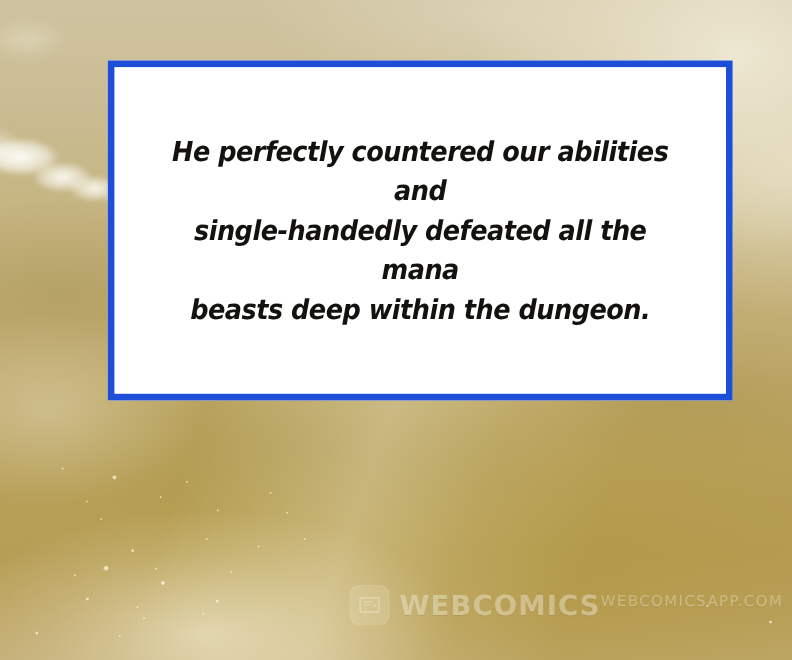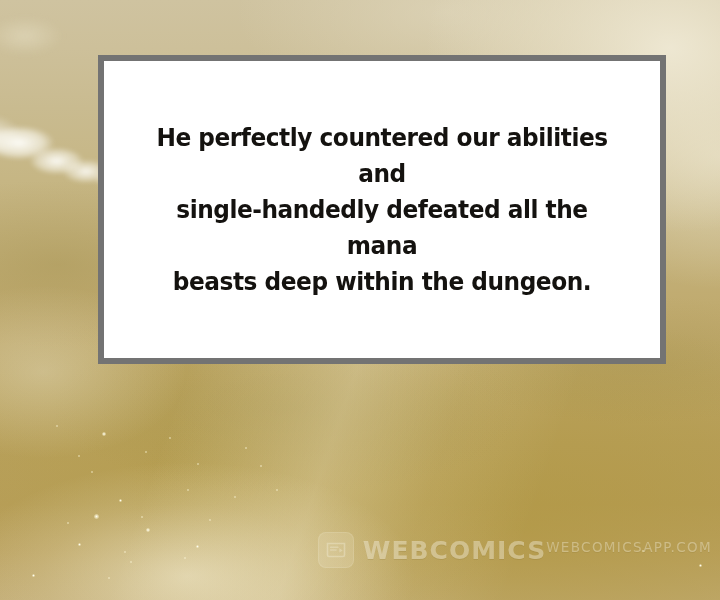--- a/index.html
+++ b/index.html
@@ -120,24 +120,25 @@
 
   
   #caption-box {
     position: absolute;
     left: 98px;
     top: 55px;
     width: 568px;
     height: 309px;
     box-sizing: border-box;
     background: #ffffff;
-    border: 6px solid #737373;
+    border: 6px solid #1d4ed8;
     display: flex;
     align-items: center;
     justify-content: center;
+    font-style: italic;
   }
   #caption-text {
     margin: 0;
     padding: 0 26px;
     text-align: center;
     color: #14120f;
     font-family: "DejaVu Sans", "Liberation Sans", sans-serif;
     font-weight: 700;
     font-size: 25px;
     line-height: 1.44;

